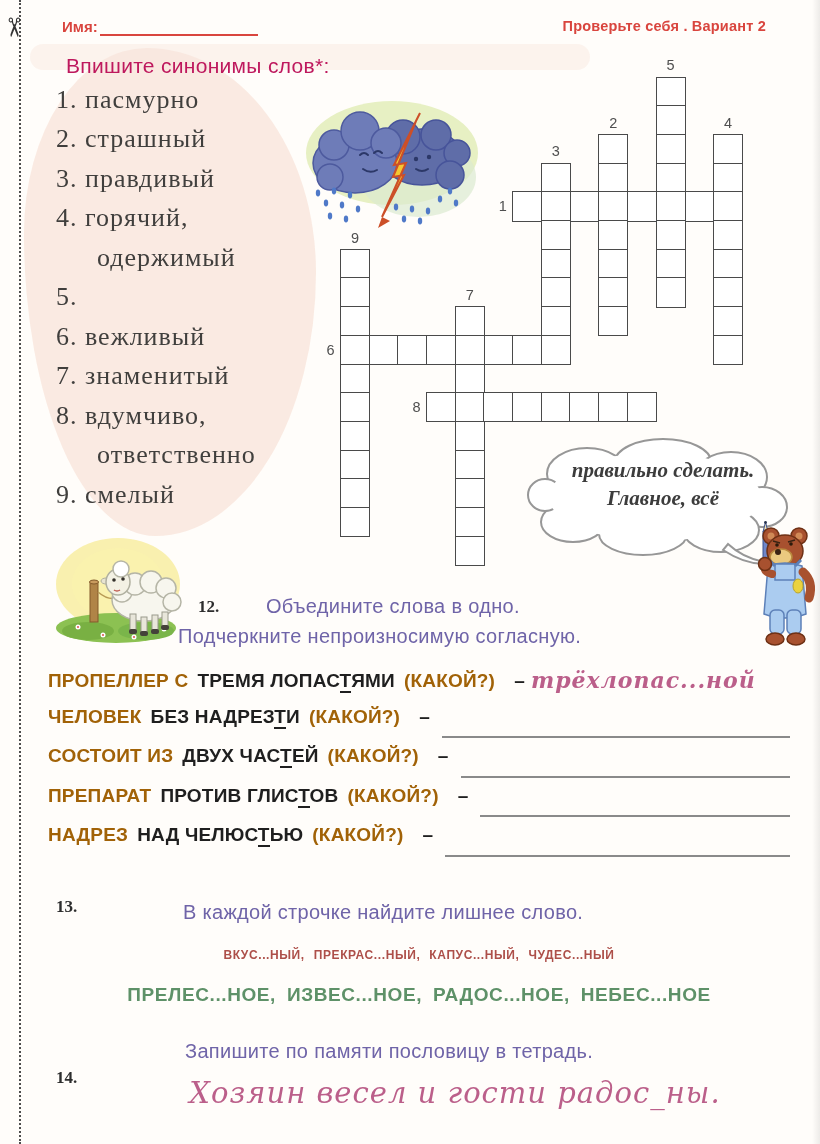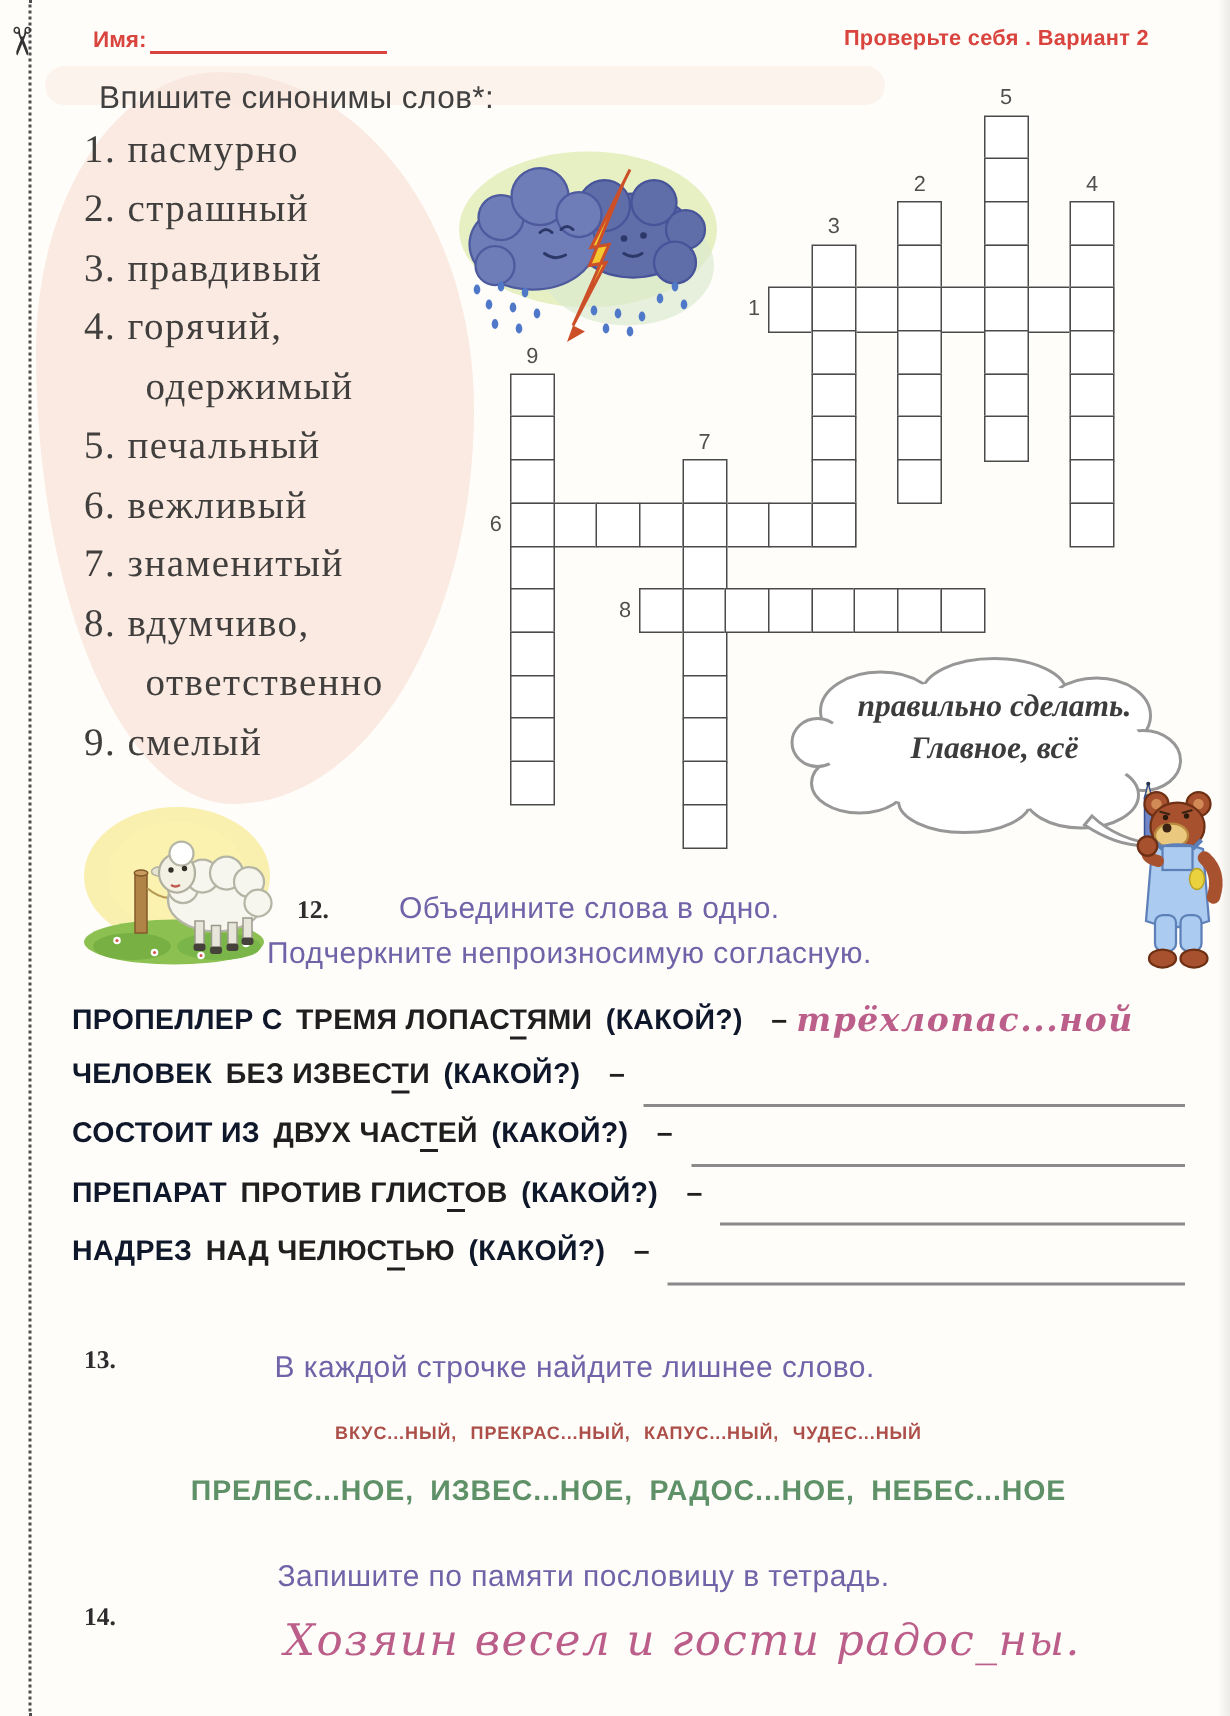--- a/index.html
+++ b/index.html
@@ -11,40 +11,40 @@
   .scissors{left:3px;top:12px;font-size:26px;color:#333;transform:rotate(90deg);}
   
   .name-label{left:62px;top:18px;font-size:15px;font-weight:bold;color:#d9453e;}
   .name-blank{left:100px;top:16px;width:158px;height:18px;border-bottom:2px solid #d9453e;}
   .page-ref{right:54px;top:18px;font-size:14.5px;font-weight:bold;color:#d9453e;letter-spacing:.2px;}
   
   .pink-wash{left:24px;top:48px;width:292px;height:488px;background:#f9e6dd;opacity:.85;
              border-radius:42% 58% 55% 45% / 38% 46% 54% 62%;}
   .pink-wash2{left:30px;top:44px;width:560px;height:26px;background:#f9e6dd;opacity:.45;border-radius:40px;}
   
-  .t11-title{left:66px;top:54px;font-size:21px;color:#404040;letter-spacing:.3px;}
+  .t11-title{left:66px;top:54px;font-size:21px;color:#be185d;letter-spacing:.3px;}
   .t11-list{left:56px;top:80px;width:300px;font-family:"Liberation Serif",serif;
             font-size:26px;color:#403f3d;letter-spacing:1px;}
   .t11-line{height:39.5px;display:flex;align-items:center;}
   .t11-num{width:29px;flex:0 0 29px;}
   .t11-indent{padding-left:41px;}
   
   .cw-cell{position:absolute;box-sizing:border-box;border:1.5px solid #4a4a4a;background:#fff;}
   .cw-num{position:absolute;font-size:14.5px;color:#4f4f4f;height:18px;line-height:18px;}
   
   .bubble-text{left:545px;top:456px;width:236px;text-align:center;
                font-family:"Liberation Serif",serif;font-style:italic;font-weight:600;
                font-size:21px;line-height:28px;color:#3c3c3c;}
   
   .task-num{font-family:"Liberation Serif",serif;font-weight:bold;font-size:17px;color:#2d2d2d;}
   .purple{font-size:20px;color:#6f64a8;letter-spacing:.3px;}
   
   .t12-rows{left:48px;top:666px;width:742px;}
   .w-row{display:flex;align-items:baseline;height:39.6px;font-size:19px;font-weight:bold;letter-spacing:.2px;}
-  .w-gray{color:#0f172a;margin-right:9px;white-space:nowrap;}
+  .w-gray{color:#a16207;margin-right:9px;white-space:nowrap;}
   .w-black{color:#1f1f1f;white-space:nowrap;}
   .w-group{margin-right:9px;white-space:nowrap;}
   .w-u{border-bottom:2.5px solid #1f1f1f;}
   .w-q{margin-right:19px;}
   .w-dash{color:#1f1f1f;margin-right:6px;}
   .w-blank{flex:1 1 auto;border-bottom:2px solid #8a8a8a;height:2px;align-self:flex-end;
            margin:0 0 7px 6px;}
   .hand{font-family:"DejaVu Serif",serif;font-style:italic;color:#bb5f8a;}
   .hand-inline{font-size:22px;font-weight:bold;letter-spacing:1px;position:relative;top:1px;}
   
@@ -86,21 +86,20 @@
     </div>
     <div class="t11-line">
       <span class="t11-num">4.</span>
       <span>горячий,</span>
     </div>
     <div class="t11-line t11-indent">
       <span>одержимый</span>
     </div>
     <div class="t11-line">
       <span class="t11-num">5.</span>
-      <span>печальный</span>
     </div>
     <div class="t11-line">
       <span class="t11-num">6.</span>
       <span>вежливый</span>
     </div>
     <div class="t11-line">
       <span class="t11-num">7.</span>
       <span>знаменитый</span>
     </div>
     <div class="t11-line">
@@ -349,21 +348,21 @@
 <div class="abs t12-rows">
     <div class="w-row">
       <span class="w-gray">ПРОПЕЛЛЕР С</span>
       <span class="w-group w-black"><span class="w-black">ТРЕМЯ ЛОПАС</span><span class="w-black w-u">Т</span><span class="w-black">ЯМИ</span></span>
       <span class="w-gray w-q">(КАКОЙ?)</span>
       <span class="w-dash">–</span>
       <span class="hand hand-inline">трёхлопас...ной</span>
     </div>
     <div class="w-row">
       <span class="w-gray">ЧЕЛОВЕК</span>
-      <span class="w-group w-black"><span class="w-black">БЕЗ ИЗВЕС</span><span class="w-black w-u">Т</span><span class="w-black">И</span></span>
+      <span class="w-group w-black"><span class="w-black">БЕЗ НАДРЕЗ</span><span class="w-black w-u">Т</span><span class="w-black">И</span></span>
       <span class="w-gray w-q">(КАКОЙ?)</span>
       <span class="w-dash">–</span>
       <span class="w-blank"></span>
     </div>
     <div class="w-row">
       <span class="w-gray">СОСТОИТ ИЗ</span>
       <span class="w-group w-black"><span class="w-black">ДВУХ ЧАС</span><span class="w-black w-u">Т</span><span class="w-black">ЕЙ</span></span>
       <span class="w-gray w-q">(КАКОЙ?)</span>
       <span class="w-dash">–</span>
       <span class="w-blank"></span>

